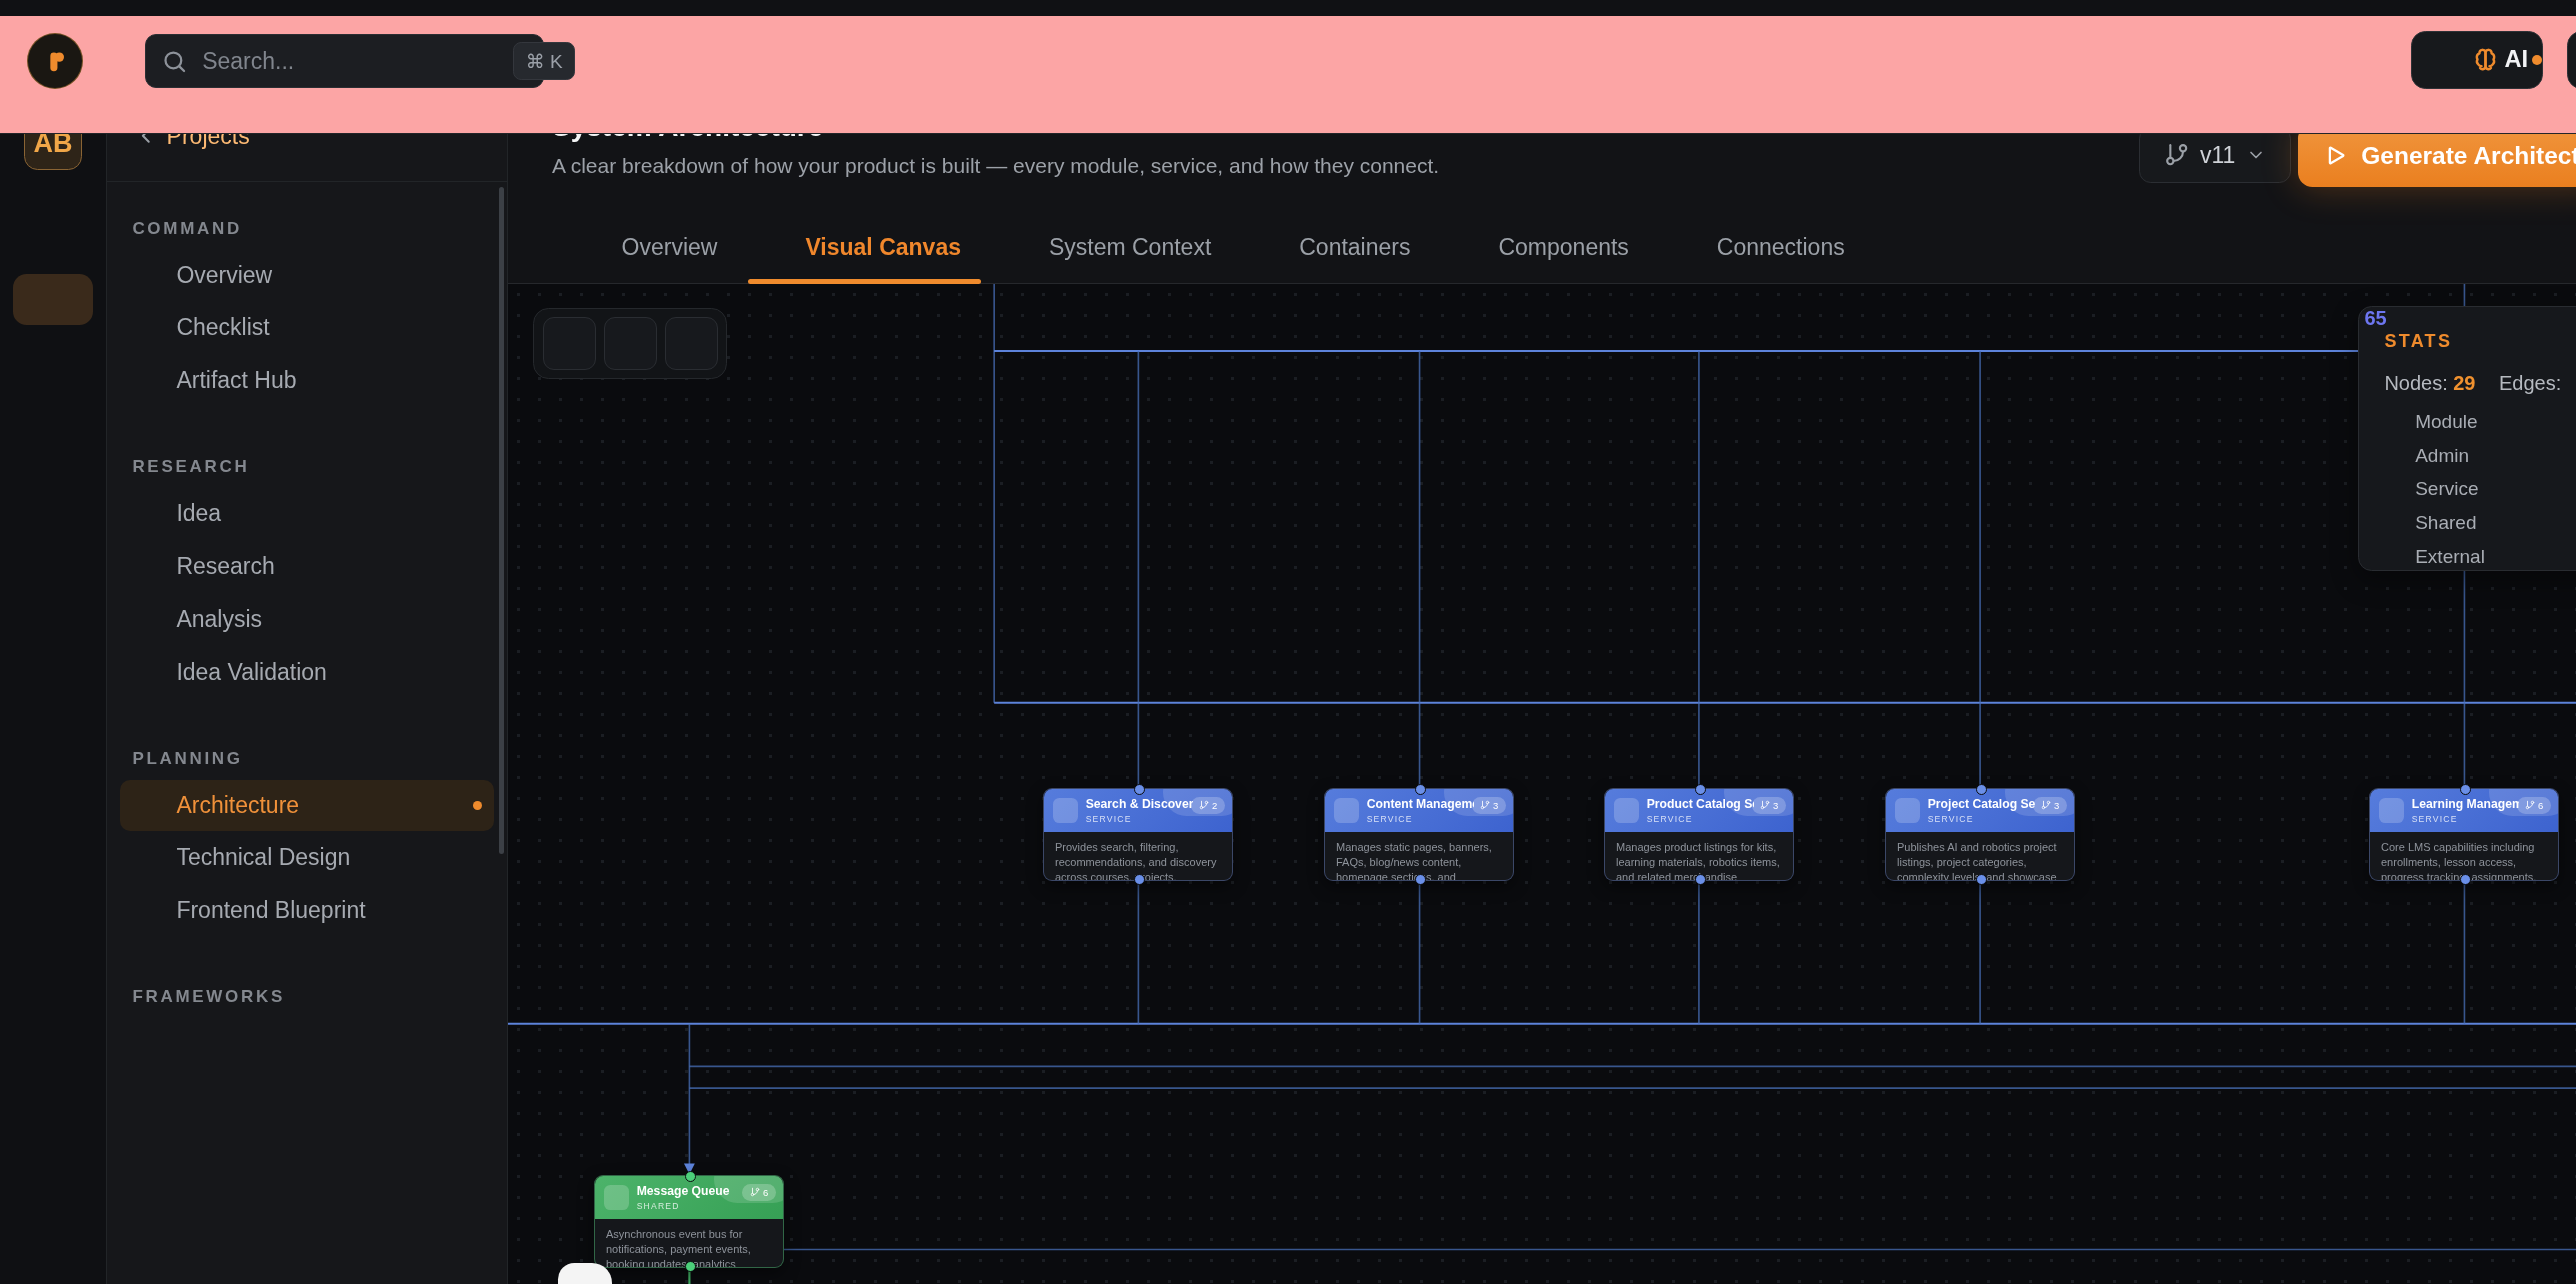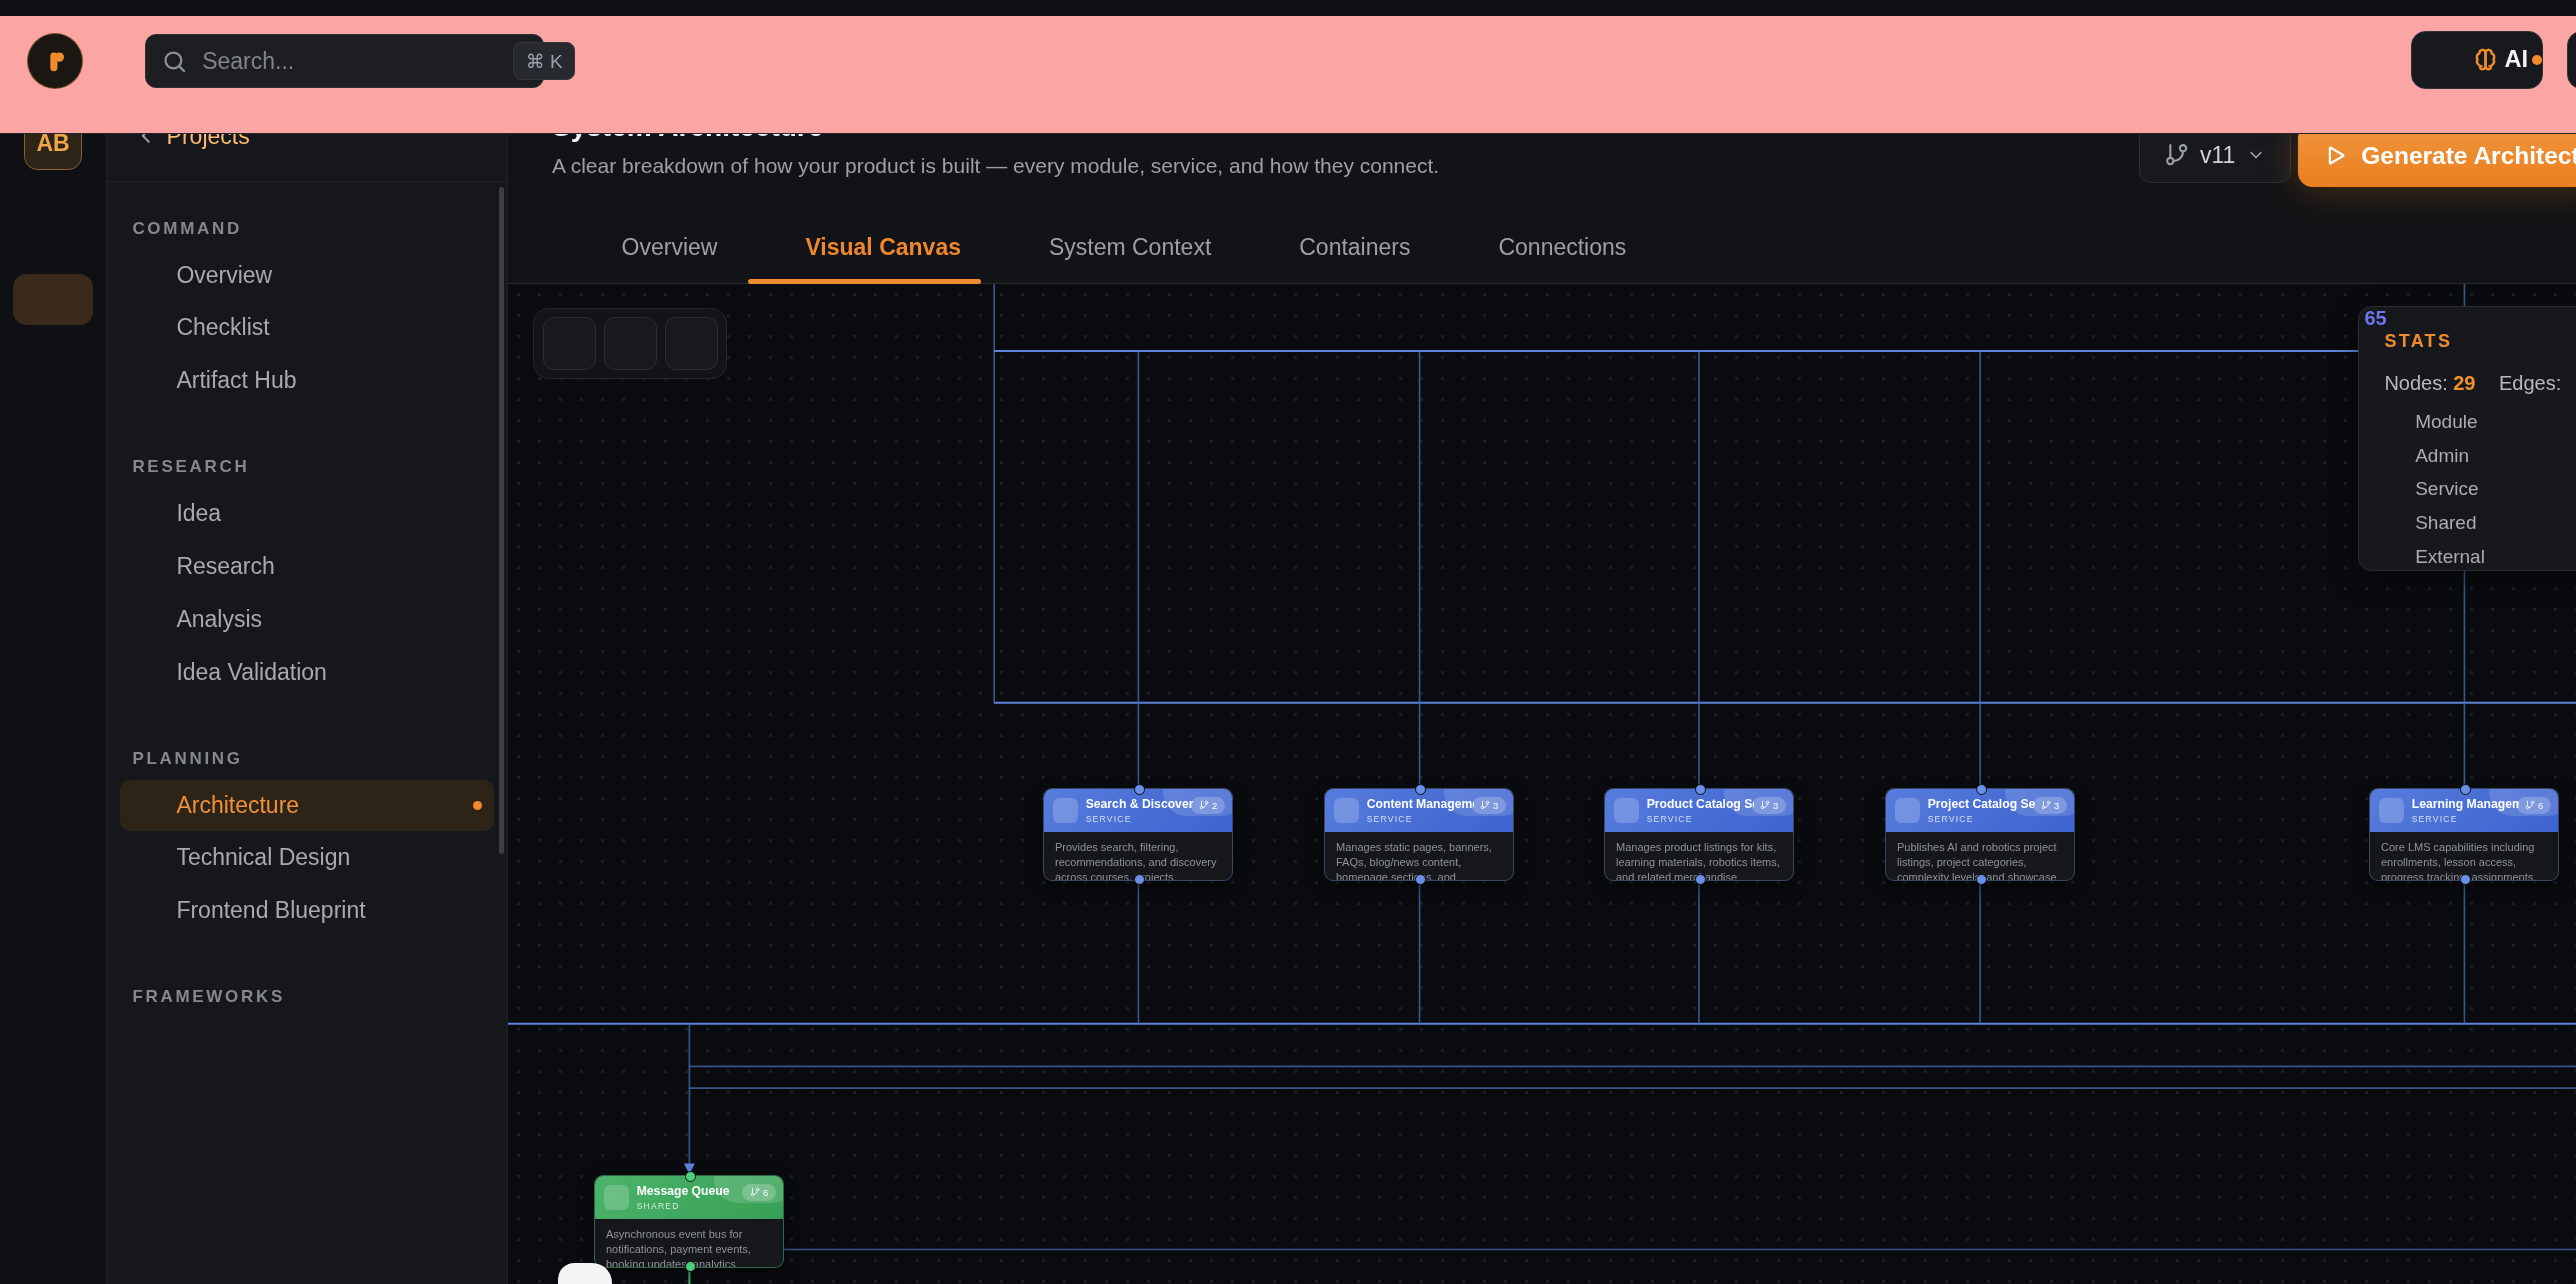--- a/index.html
+++ b/index.html
@@ -28,21 +28,21 @@
   .ai-pill .ico{width:29px;height:29px;color:#ef8b2d;}
   .ai-label{font-size:23.6px;font-weight:bold;color:#f2f3f5;}
   .ai-dot{width:10px;height:10px;border-radius:50%;background:#ef8b2d;}
   .cut-pill{position:absolute;left:2567px;top:14.5px;width:40px;height:58px;border:0.9px solid #2e3136;
             border-radius:14.5px 0 0 14.5px;background:#17191c;}
 
   
   .rail{position:absolute;left:0;top:91px;width:107px;height:1194px;background:#0f1013;
         border-right:0.9px solid #222528;display:flex;flex-direction:column;align-items:center;z-index:19;}
   .avatar{margin-top:26px;width:58px;height:53px;border-radius:13.6px;background:#2e2418;
-          border:1.8px solid #8a6434;color:#f0a648;font-weight:bold;font-size:23px;
+          border:1.8px solid #8a6434;color:#f0a648;font-weight:bold;font-size:27px;
           display:flex;align-items:center;justify-content:center;}
   .rail-items{margin-top:44px;display:flex;flex-direction:column;gap:9px;align-items:center;}
   .rail-btn{width:80px;height:51px;border-radius:13.6px;display:flex;align-items:center;justify-content:center;color:#8e939a;}
   .rail-btn .ico{width:31px;height:31px;}
   .rail-btn.active{background:#3a2a1b;color:#f0912f;}
 
   
   .sidebar{position:absolute;left:107px;top:91px;width:401px;height:1194px;background:#16171a;
            border-right:0.9px solid #222528;z-index:18;}
   .side-row{height:91px;border-bottom:0.9px solid #222528;display:flex;align-items:center;padding:0 27px;gap:9px;color:#fdba74;}
@@ -321,20 +321,24 @@
         <div class="tab">
           <span class="ico"></span>
           <span>System Context</span>
         </div>
         <div class="tab">
           <span class="ico"></span>
           <span>Containers</span>
         </div>
         <div class="tab">
           <span class="ico"></span>
+          <span>Components</span>
+        </div>
+        <div class="tab">
+          <span class="ico"></span>
           <span>Connections</span>
         </div>
       </div>
   </div>
 
   <div class="canvas">
     <svg class="edges" viewBox="0 0 2280 1103" preserveAspectRatio="none">
       <line class="m" x1="536" y1="0" x2="536" y2="462"></line>
       <line class="b" x1="536" y1="74" x2="2280" y2="74"></line>
       <line class="b" x1="536" y1="462" x2="2280" y2="462"></line>

